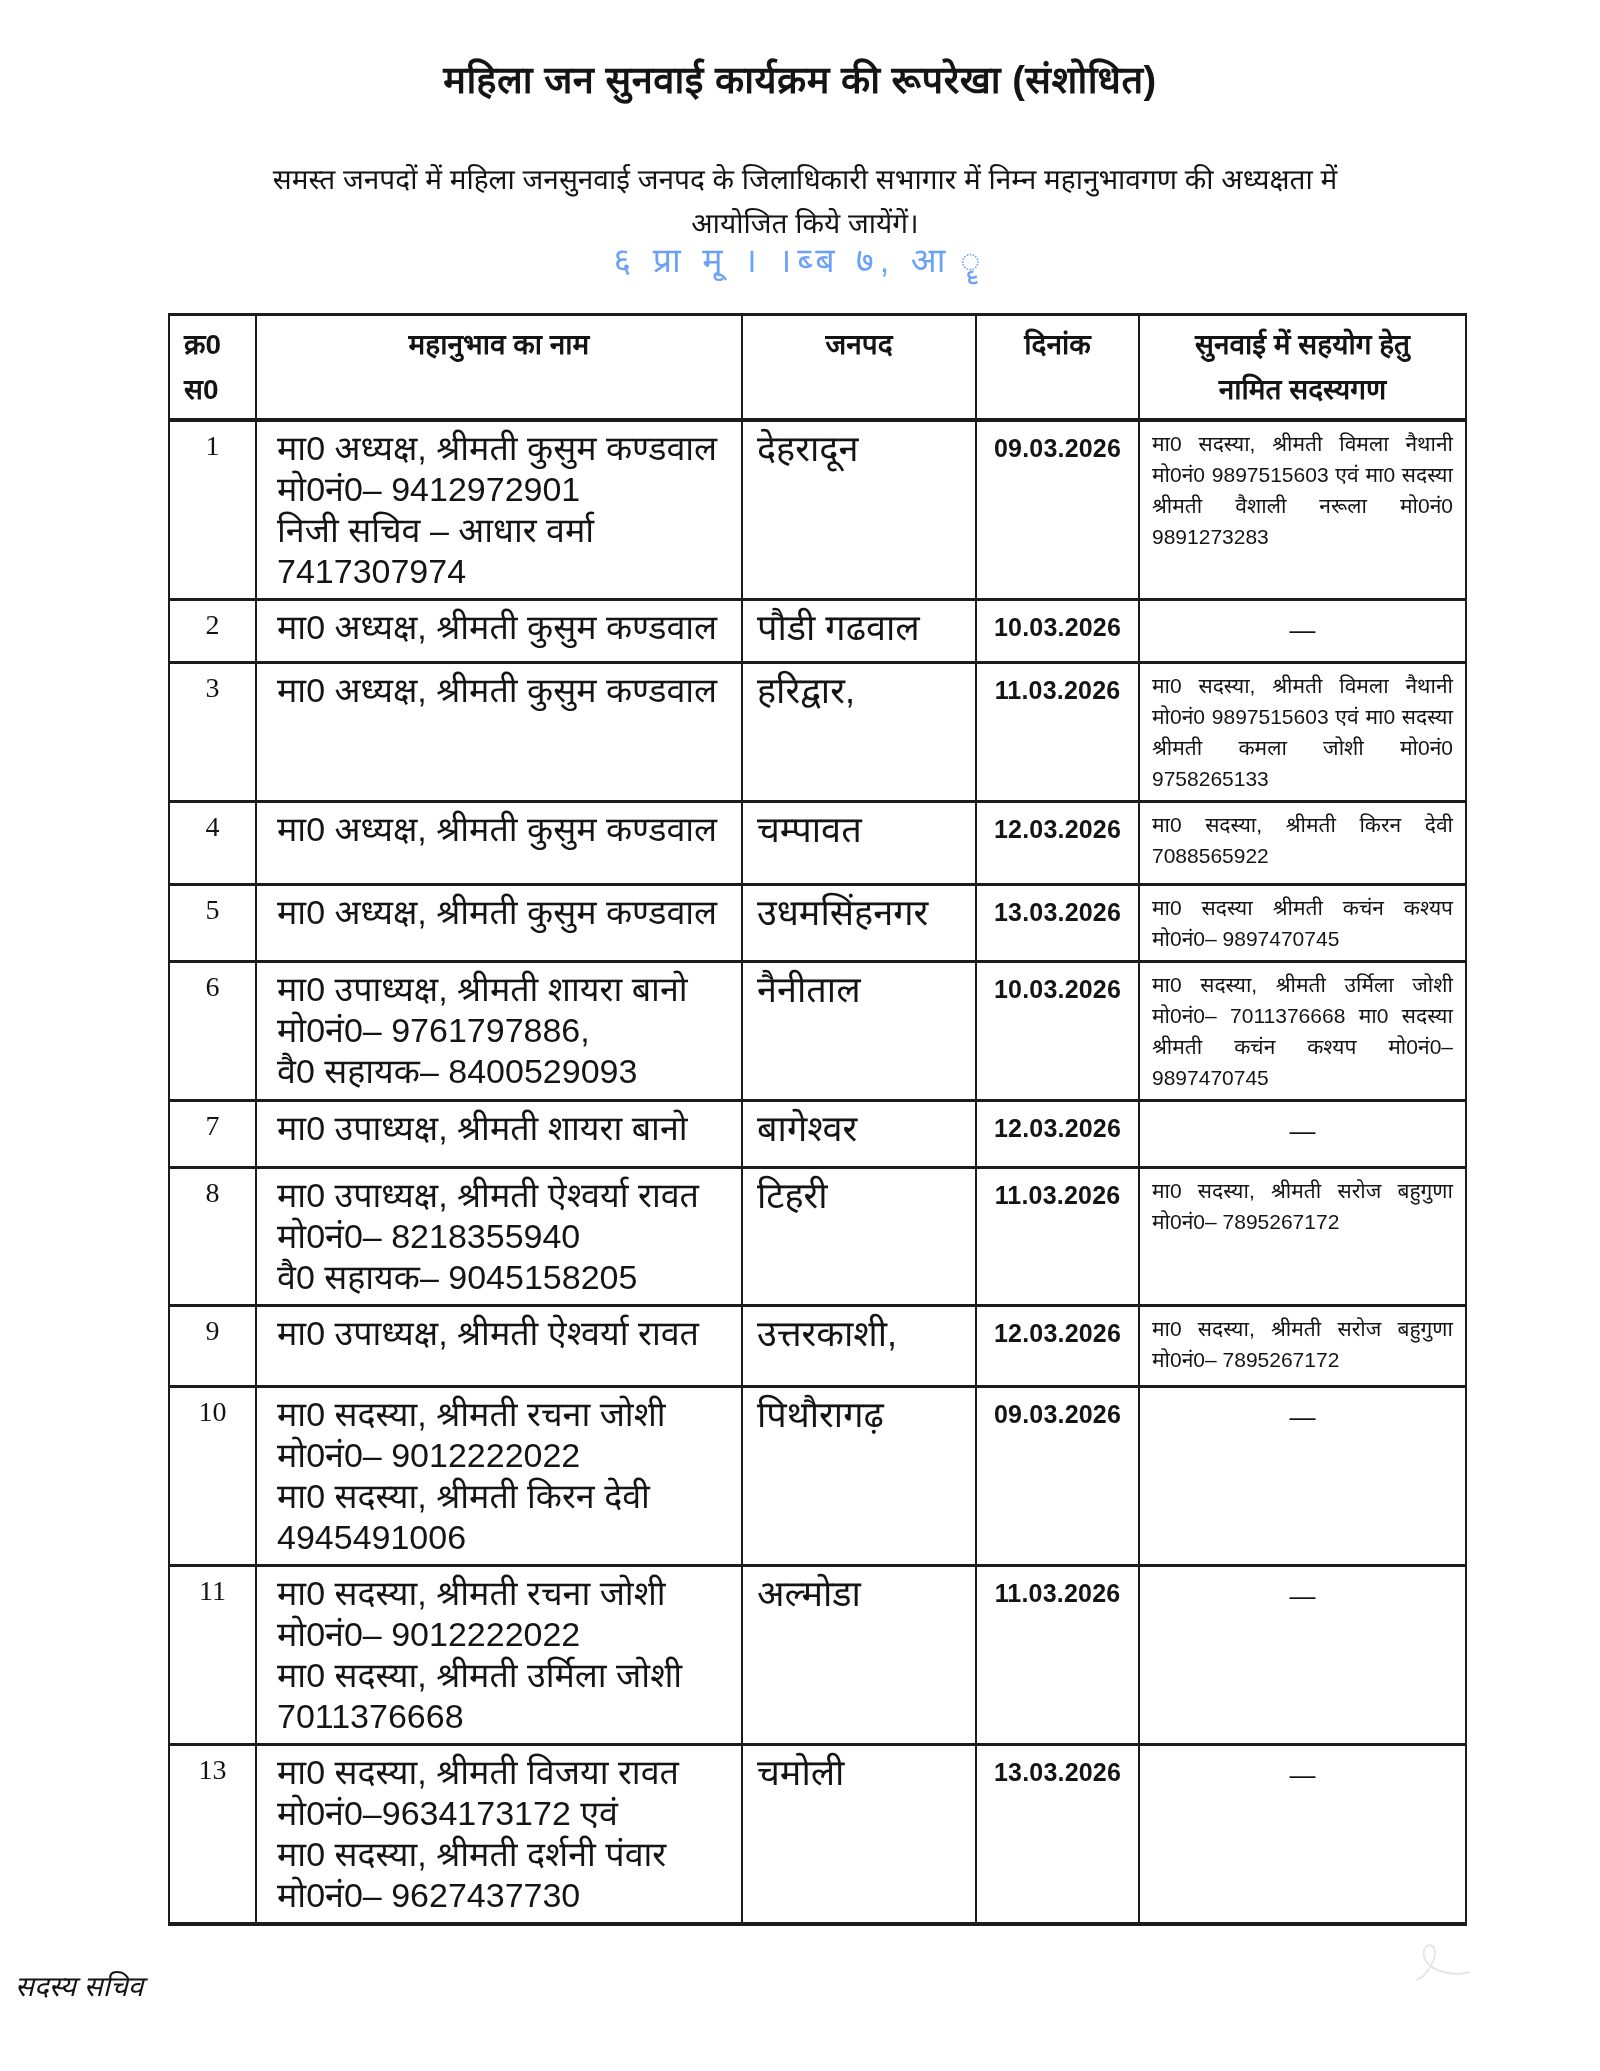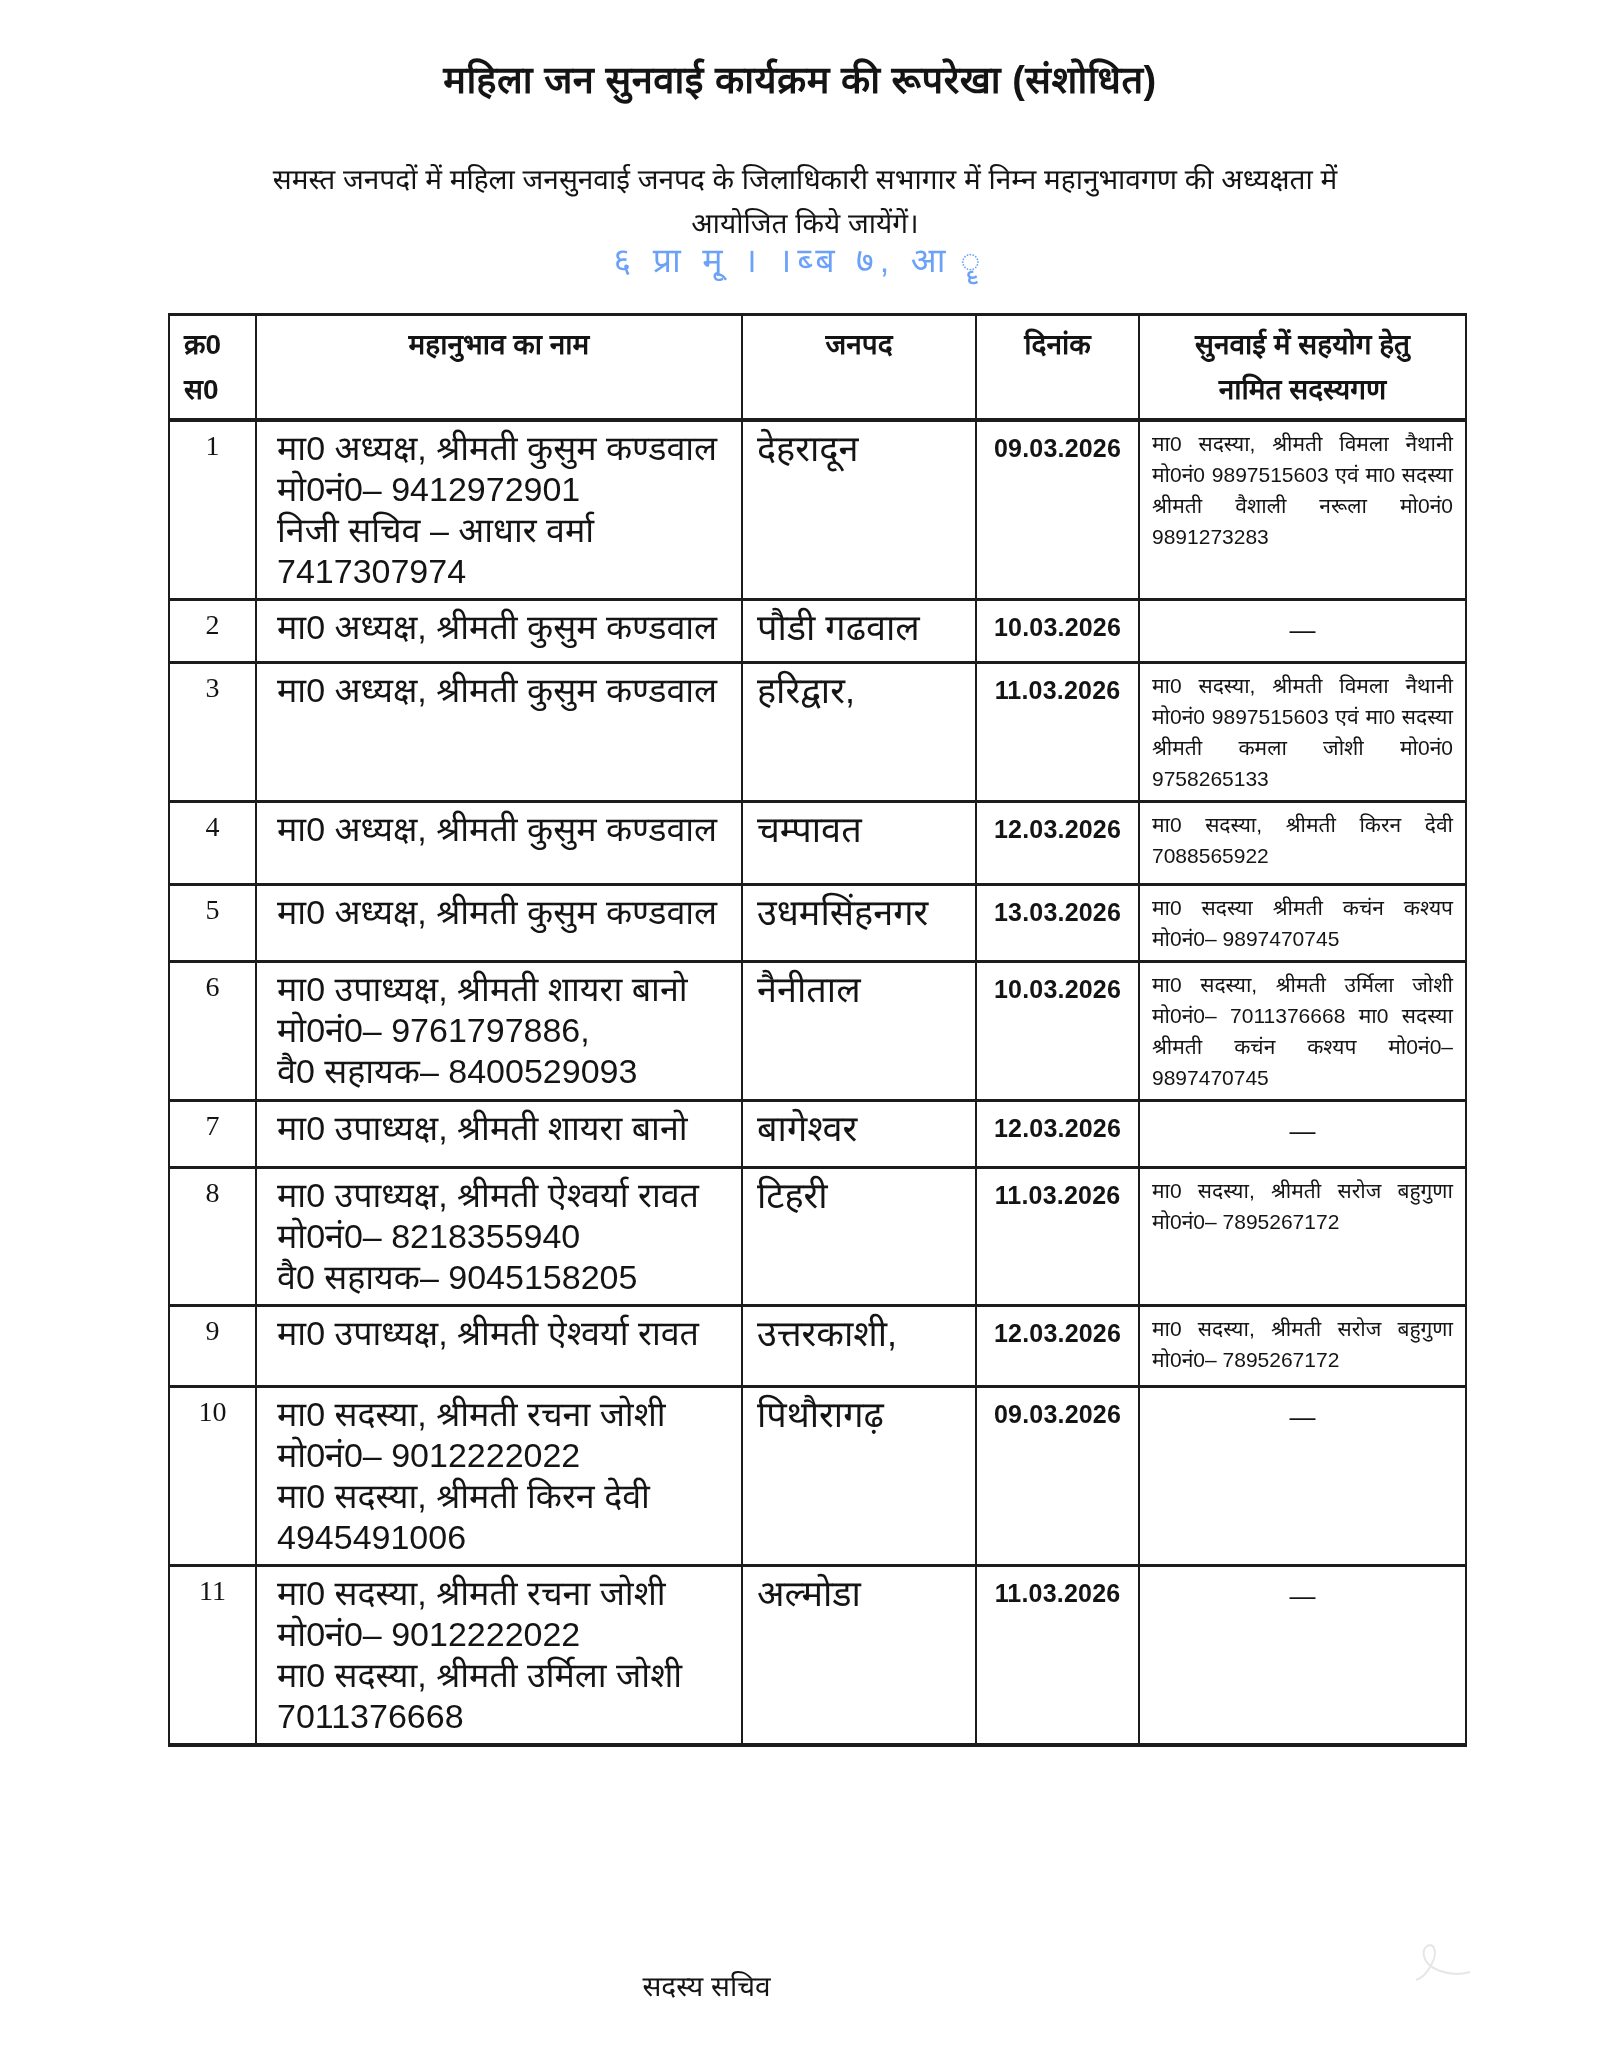--- a/index.html
+++ b/index.html
@@ -83,23 +83,23 @@
     text-align:justify;
     padding:6px 12px 6px 12px;
   }
   .c-members.empty {
     text-align:center;
     font-size:26px; font-weight:400;
     padding-top:14px;
     letter-spacing:0;
   }
   .signature {
-    position:absolute; top:1966px; left:0; width:1413px;
-    text-align:center;
-    font-size:28px; font-weight:500;
+    position:absolute; top:1966px; left:15px; width:1413px;
+    text-align:left;
+    font-size:28px; font-weight:500;font-style:italic;
   }
   .signature-stroke {
     position:absolute; top:1938px; left:1408px;
     opacity:0.35;
   }
 </style>
 </head>
 <body>
 
 <div class="doc-title">महिला जन सुनवाई कार्यक्रम की रूपरेखा (संशोधित)</div>
@@ -236,20 +236,32 @@
         <td class="c-name">
           <div>मा0 सदस्या, श्रीमती रचना जोशी</div>
           <div>मो0नं0– 9012222022</div>
           <div>मा0 सदस्या, श्रीमती उर्मिला जोशी</div>
           <div>7011376668</div>
         </td>
         <td class="c-district">अल्मोडा</td>
         <td class="c-date">11.03.2026</td>
         <td class="c-members empty">—</td>
       </tr>
+      <tr style="height: 169px;">
+        <td class="c-serial">13</td>
+        <td class="c-name">
+          <div>मा0 सदस्या, श्रीमती विजया रावत</div>
+          <div>मो0नं0–9634173172 एवं</div>
+          <div>मा0 सदस्या, श्रीमती दर्शनी पंवार</div>
+          <div>मो0नं0– 9627437730</div>
+        </td>
+        <td class="c-district">चमोली</td>
+        <td class="c-date">13.03.2026</td>
+        <td class="c-members empty">—</td>
+      </tr>
     </tbody>
 </table>
 
 <svg class="signature-stroke" width="70" height="50" viewBox="0 0 70 50">
   <path d="M8 42 C 20 38, 30 18, 26 10 C 23 4, 14 8, 16 18 C 18 30, 40 40, 62 34" fill="none" stroke="#b8b8b8" stroke-width="2"></path>
 </svg>
 
 <div class="signature">सदस्य सचिव</div>
 
 </body></html>

